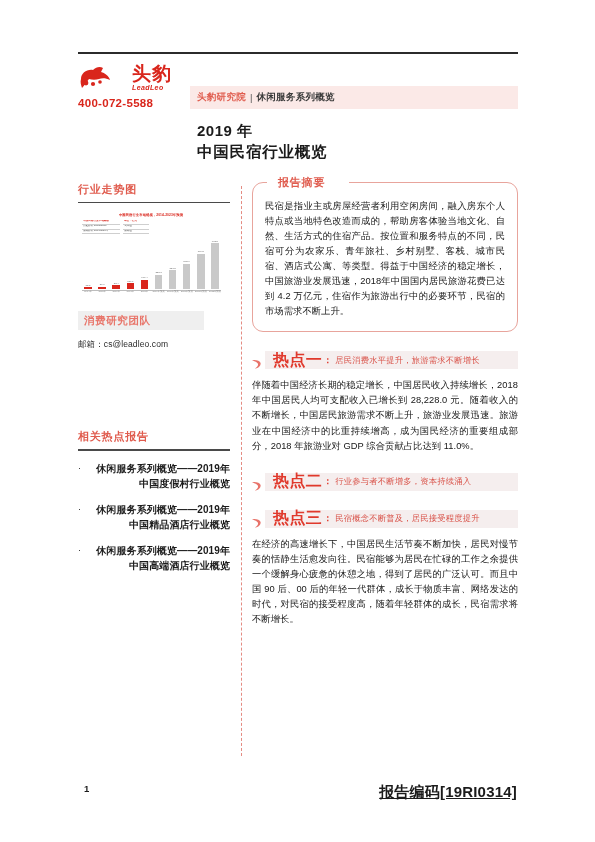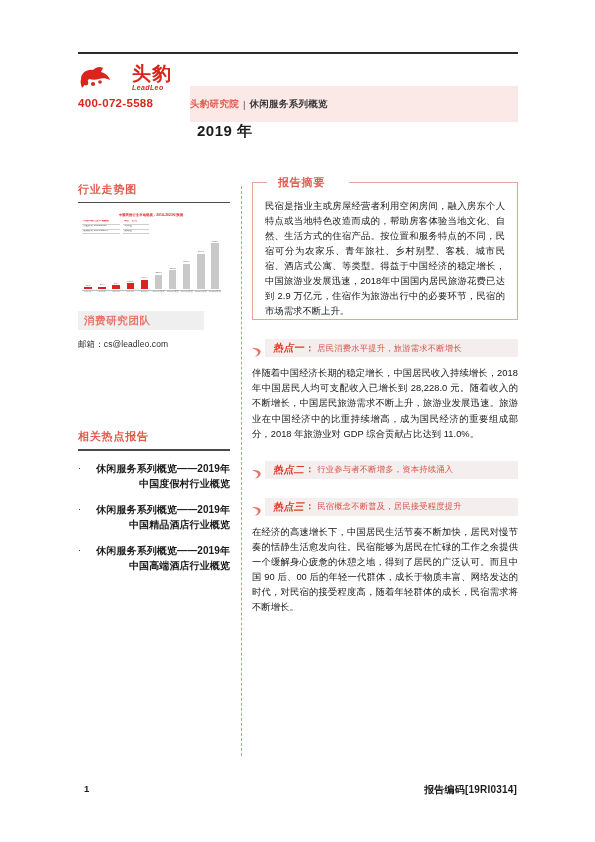--- a/index.html
+++ b/index.html
@@ -58,24 +58,25 @@
     font-size: 11.5px;
     font-weight: bold;
     color: #d9261c;
     letter-spacing: .3px;
   }
 
   
   .hdr-band {
     position: absolute;
     left: 190px; top: 86px;
-    width: 328px; height: 36px;
+    width: 328px; height: 23px;
     background: #fbe9e7;
     display: flex;
     align-items: center;
+    padding-left: 7px;
   }
   .hdr-brand {
     font-size: 9.5px;
     font-weight: bold;
     color: #e05c4e;
     letter-spacing: .3px;
   }
   .hdr-sep {
     font-size: 9.5px;
     color: #555;
@@ -283,22 +284,22 @@
   .right-col {
     position: absolute;
     left: 252px; top: 182px;
     width: 266px;
   }
 
   
   .summary-card {
     position: relative;
     border: 1px solid #e8a49c;
-    border-radius: 0;
-    padding: 16px 12px 0 12px;
+    border-radius: 11px;
+    padding: 16px 12px 12px 12px;
   }
   .summary-card::before {
     content: "";
     position: absolute;
     left: 14px; top: -1px;
     width: 82px; height: 3px;
     background: #fff;
   }
   .summary-title {
     position: absolute;
@@ -328,25 +329,24 @@
   .quote-ico { width: 9px; height: 10px; flex: none; }
   .hot-band {
     flex: 1;
     height: 18px;
     background: #f5eeee;
     display: flex;
     align-items: center;
     padding-left: 8px;
   }
   .hot-label {
-    font-size: 10px;
+    font-size: 16px;
     font-weight: bold;
     color: #e0392c;
     letter-spacing: .4px;
-    font-style: italic;
   }
   .hot-colon {
     font-size: 9px;
     color: #e0392c;
     margin: 0 3px 0 1px;
     font-weight: bold;
   }
   .hot-sub {
     font-size: 8.3px;
     color: #d9534a;
@@ -365,24 +365,25 @@
   .footer-page {
     position: absolute;
     left: 84px; top: 783px;
     font-size: 9.5px;
     font-weight: bold;
     color: #1b1b1b;
   }
   .footer-code {
     position: absolute;
     right: 78px; top: 783px;
-    font-size: 10px;
+    font-size: 15px;
     font-weight: bold;
     color: #1b1b1b;
     letter-spacing: .2px;
+    text-decoration: underline;
   }
 </style>
 </head>
 <body>
 
 <div id="page">
 
   <div class="top-rule"></div>
 
   <div class="logo-block">
@@ -406,20 +407,21 @@
     <div class="logo-phone">400-072-5588</div>
   </div>
 
   <div class="hdr-band">
     <span class="hdr-brand">头豹研究院</span>
     <span class="hdr-sep">|</span>
     <span class="hdr-series">休闲服务系列概览</span>
   </div>
 
   <div class="title-year">2019 年</div>
+  <div class="title-main">中国民宿行业概览</div>
 
   <div class="left-col">
 
     <div>
       <div class="sec-head">行业走势图</div>
       <div class="sec-rule"></div>
 
       <div class="chart-thumb">
         <div class="ct-title">中国民宿行业市场规模，2014-2023年预测</div>
         <div class="ct-legend">
@@ -518,21 +520,21 @@
         </div>
       </div>
   </div>
 
   <div class="v-divider"></div>
 
   <div class="right-col">
 
     <div class="summary-card">
       <div class="summary-title">报告摘要</div>
-      <div class="summary-body">民宿是指业主或房屋经营者利用空闲房间，融入房东个人特点或当地特色改造而成的，帮助房客体验当地文化、自然、生活方式的住宿产品。按位置和服务特点的不同，民宿可分为农家乐、青年旅社、乡村别墅、客栈、城市民宿、酒店式公寓、等类型。得益于中国经济的稳定增长，中国旅游业发展迅速，2018年中国国内居民旅游花费已达到 2.9 万亿元，住宿作为旅游出行中的必要环节，民宿的市场需求不断上升。</div>
+      <div class="summary-body">民宿是指业主或房屋经营者利用空闲房间，融入房东个人特点或当地特色改造而成的，帮助房客体验当地文化、自然、生活方式的住宿产品。按位置和服务特点的不同，民宿可分为农家乐、青年旅社、乡村别墅、客栈、城市民宿、酒店式公寓、等类型。得益于中国经济的稳定增长，中国旅游业发展迅速，2018年中国国内居民旅游花费已达到 4.2 万亿元，住宿作为旅游出行中的必要环节，民宿的市场需求不断上升。</div>
     </div>
 
     <div id="hot-topics">
         <div class="hot-block">
           <div class="hot-head">
             <span class="quote-ico"><svg width="9" height="10" viewBox="0 0 9 10">
                 <path d="M0 1 C4 0.5, 8 1.5, 8.6 4 C9 7, 6 9.5, 3 9.6 C5.5 8, 6.6 6, 5.8 4.6 C4.6 2.6, 1.6 2.2, 0 1 Z" fill="#e8736a"></path>
               </svg></span>
             <span class="hot-band">
               <span class="hot-label">热点一</span>

